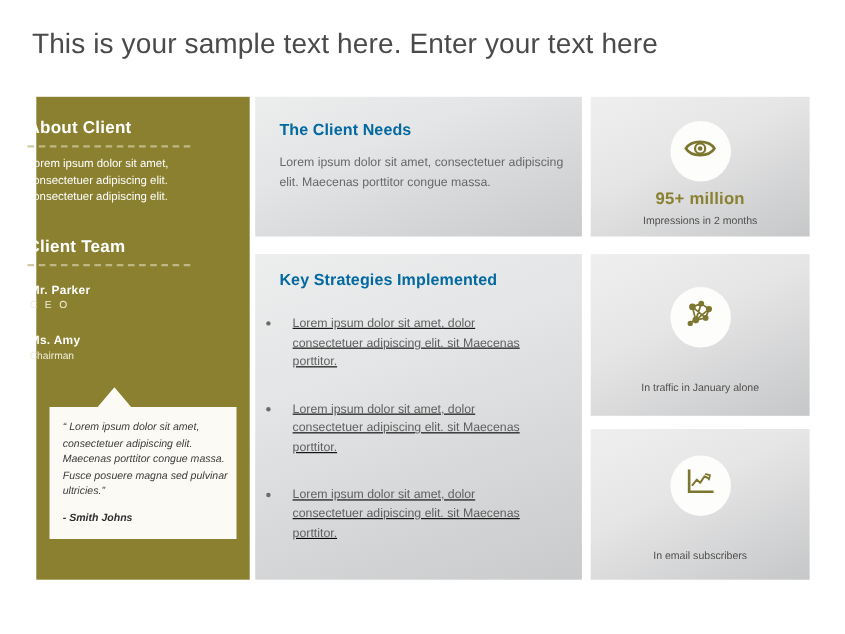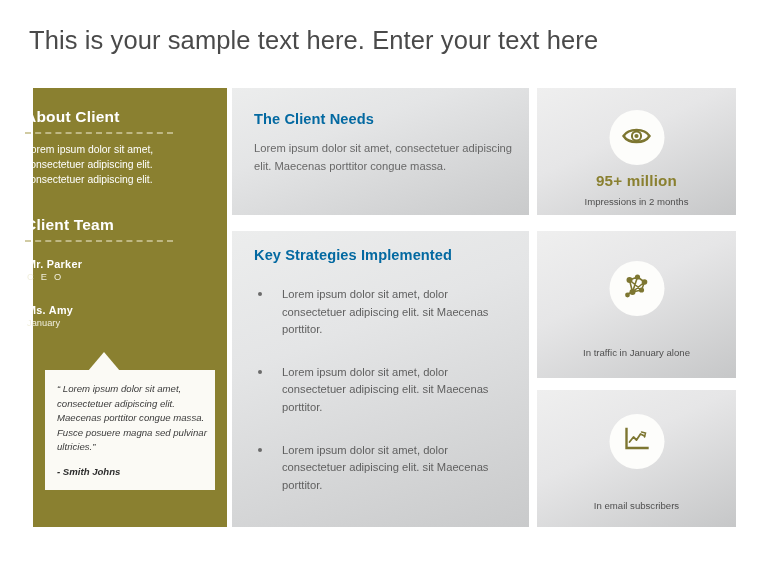--- a/index.html
+++ b/index.html
@@ -151,24 +151,25 @@
     left: 254px;
     top: 140px;
     width: 262px;
     font-size: 11.2px;
     line-height: 17.6px;
     color: #686868;
   }
 
   #strategy-list {
     position: absolute;
-    left: 254px;
+    left: 238px;
     top: 286px;
     width: 255px;
     list-style: none;
+    text-decoration: underline;
   }
   #strategy-list li {
     position: relative;
     padding-left: 28px;
     margin-bottom: 25px;
     font-size: 11.2px;
     line-height: 17.6px;
     color: #5f5f5f;
   }
   #strategy-list li .bullet-dot {
@@ -246,21 +247,21 @@
 <div class="panel-heading" id="team-heading">Client Team</div>
 <div class="dashed-rule" id="team-rule"></div>
 
 <div class="member" id="member-1">
   <div class="member-name">Mr.  Parker</div>
   <div class="member-role">C E O</div>
 </div>
 
 <div class="member" id="member-2">
   <div class="member-name">Ms. Amy</div>
-  <div class="member-role">January</div>
+  <div class="member-role">Chairman</div>
 </div>
 
 <div id="quote-arrow"></div>
 <div id="quote-card"></div>
 <div id="quote-text">“ Lorem ipsum dolor sit amet, consectetuer adipiscing elit. Maecenas porttitor congue massa. Fusce posuere magna sed pulvinar ultricies.”</div>
 <div id="quote-author">- Smith Johns</div>
 
 <div class="grey-card" id="needs-card"></div>
 <div class="card-heading" id="needs-heading">The Client Needs</div>
 <div id="needs-body">Lorem ipsum dolor sit amet, consectetuer adipiscing elit. Maecenas porttitor congue massa.</div>

